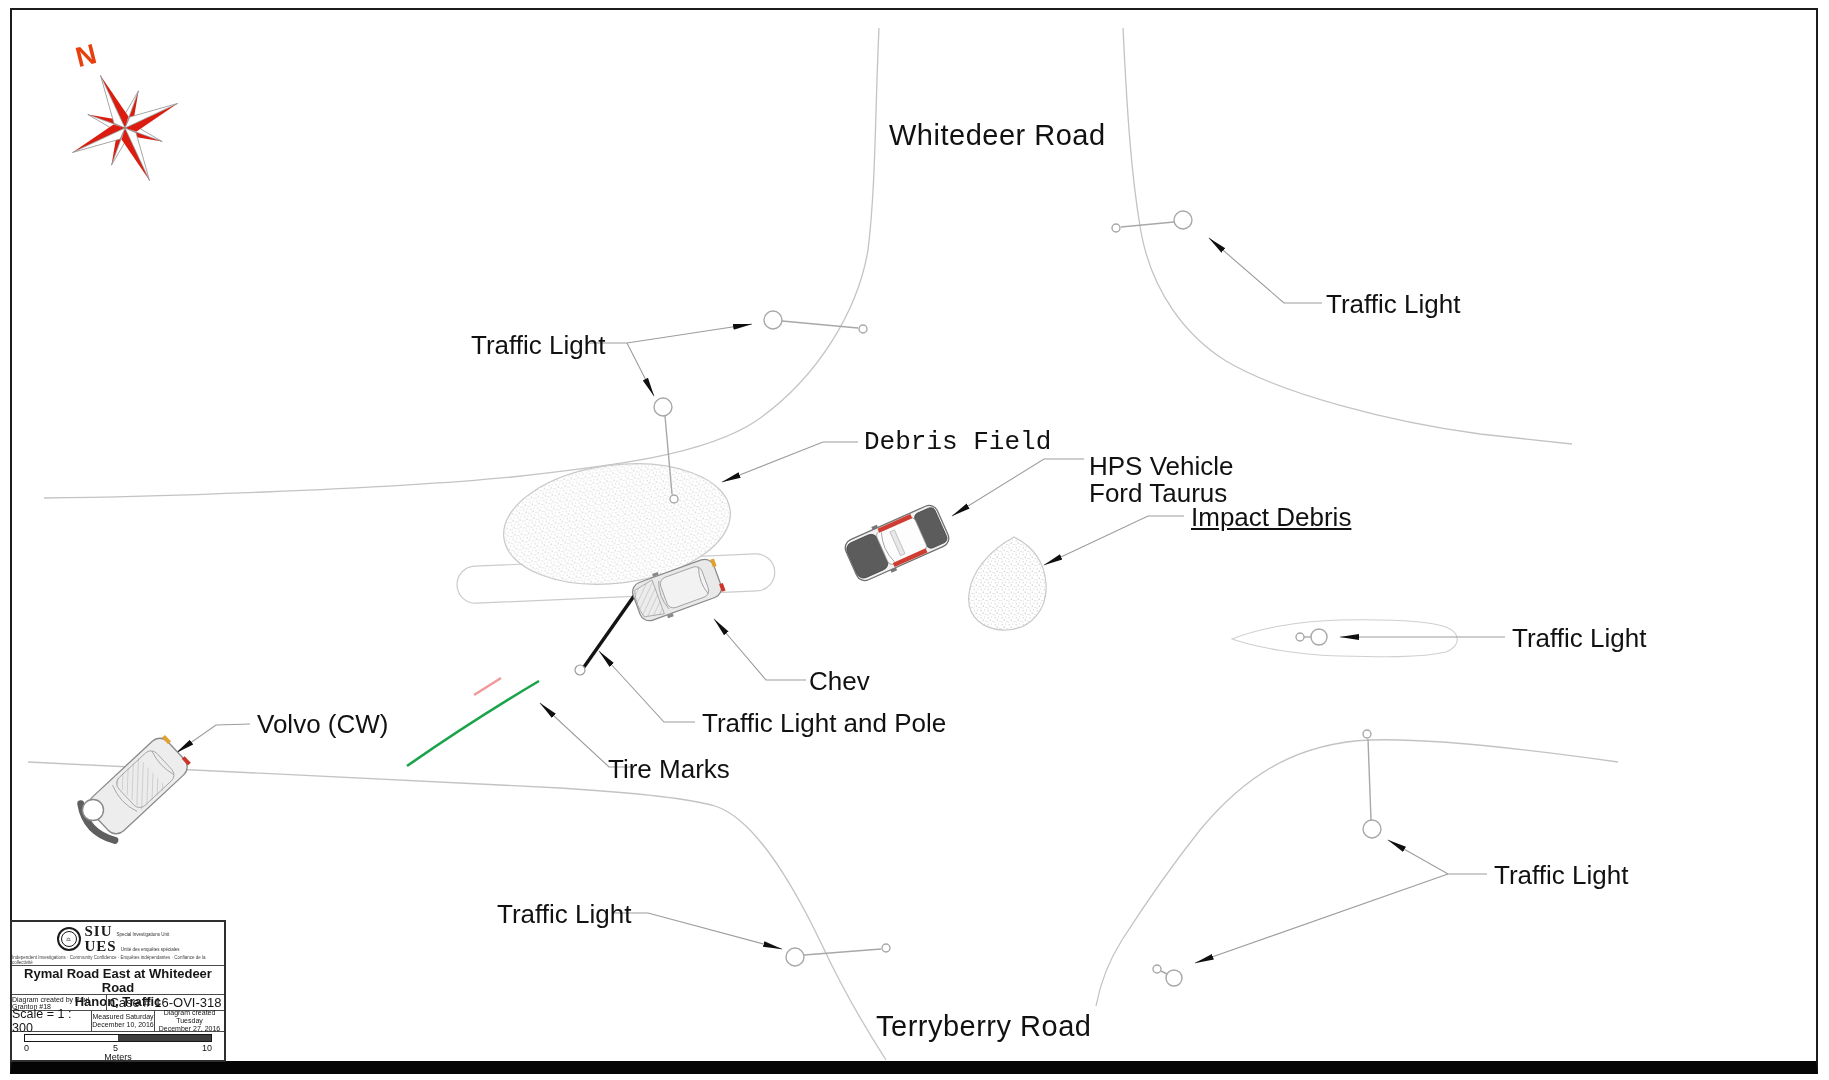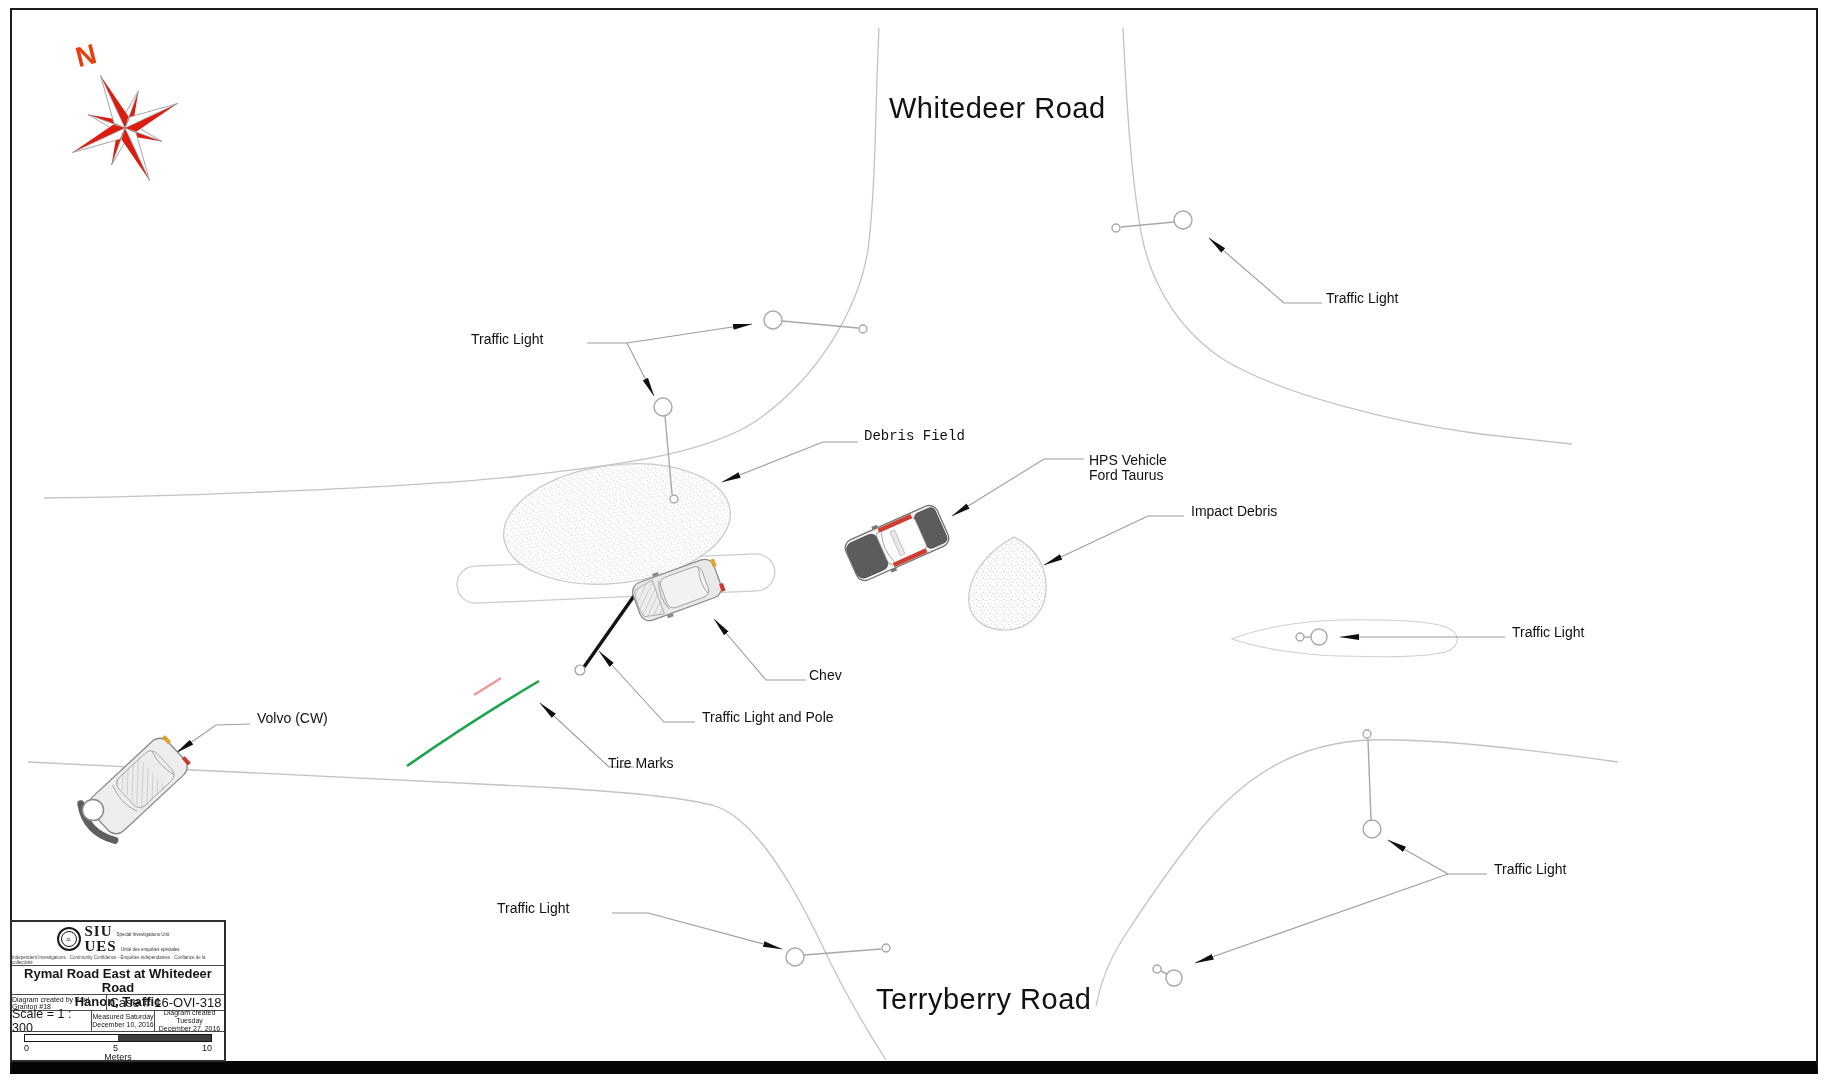--- a/index.html
+++ b/index.html
@@ -1,22 +1,22 @@
 <!DOCTYPE html>
 <html><head>
 <meta charset="utf-8">
 <style>
   html,body{margin:0;padding:0;background:#e9e9e9;}
   #stage{position:relative;width:1829px;height:1080px;background:#ffffff;overflow:hidden;
          font-family:"Liberation Sans",sans-serif;color:#161616;outline:1px solid #9a9a9a;}
   #frame{position:absolute;left:10px;top:8px;width:1808px;height:1066px;box-sizing:border-box;
          border:2px solid #1c1c1c;border-bottom:13px solid #050505;pointer-events:none;}
   svg.scene{position:absolute;left:0;top:0;}
-  .lbl{position:absolute;white-space:nowrap;font-size:14px;color:#111;line-height:1.05;}
-  .road-lbl{font-size:29px;letter-spacing:0.5px;}
+  .lbl{position:absolute;white-space:nowrap;font-size:26px;color:#111;line-height:1.05;}
+  .road-lbl{font-size:29px;letter-spacing:0.5px;margin-top:27px;}
   .two-line span{display:block;}
   #compass-n{position:absolute;left:76px;top:40px;font-size:28px;font-weight:bold;color:#e8400c;
              transform:rotate(-14deg);}
   
   #tblock{position:absolute;left:10px;top:920px;width:216px;height:142px;box-sizing:border-box;
           background:#fff;border:2px solid #2e2e2e;display:flex;flex-direction:column;}
   #tblock .row{border-bottom:1px solid #4a4a4a;box-sizing:border-box;}
   #tblock .row:last-child{border-bottom:none;}
   .logo-row{height:47px;display:flex;align-items:center;justify-content:center;flex-direction:column;padding-top:2px;}
   .logo-main{display:flex;align-items:center;gap:4px;}
@@ -210,21 +210,21 @@
   <div class="lbl" style="left:471px;top:332px;">Traffic Light</div>
   <div class="lbl" style="left:1326px;top:291px;">Traffic Light</div>
   <div class="lbl" style="left:1512px;top:625px;">Traffic Light</div>
   <div class="lbl" style="left:1494px;top:862px;">Traffic Light</div>
   <div class="lbl" style="left:497px;top:901px;">Traffic Light</div>
   <div class="lbl" style="left:864px;top:429px;font-family:Liberation Mono, monospace;">Debris Field</div>
   <div class="lbl two-line" style="left:1089px;top:453px;">
     <span>HPS Vehicle</span>
     <span>Ford Taurus</span>
   </div>
-  <div class="lbl" style="left:1191px;top:504px;">Impact Debris</div>
+  <div class="lbl" style="left:1191px;top:504px;text-decoration:underline;">Impact Debris</div>
   <div class="lbl" style="left:809px;top:668px;">Chev</div>
   <div class="lbl" style="left:702px;top:710px;">Traffic Light and Pole</div>
   <div class="lbl" style="left:608px;top:756px;">Tire Marks</div>
   <div class="lbl" style="left:257px;top:711px;">Volvo (CW)</div>
 
   <div id="tblock">
     <div class="row logo-row">
       <div class="logo-main">
         <div class="logo-circle">
           <div class="inner">⚖</div>

